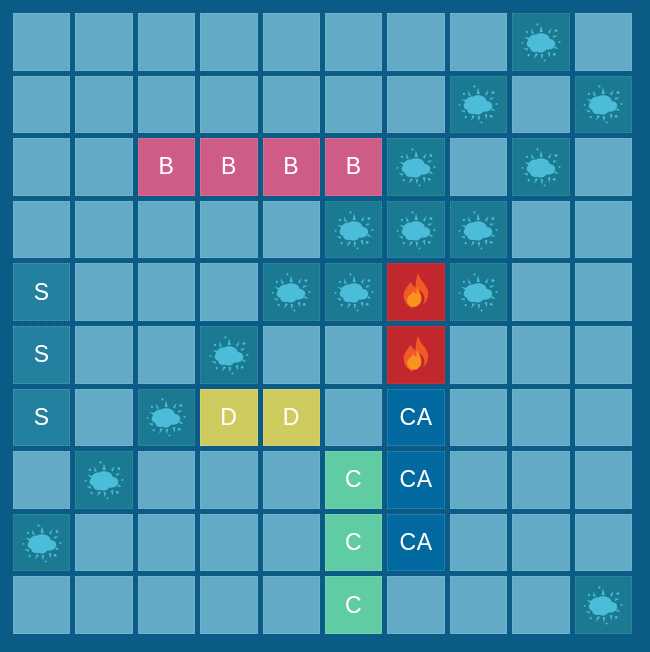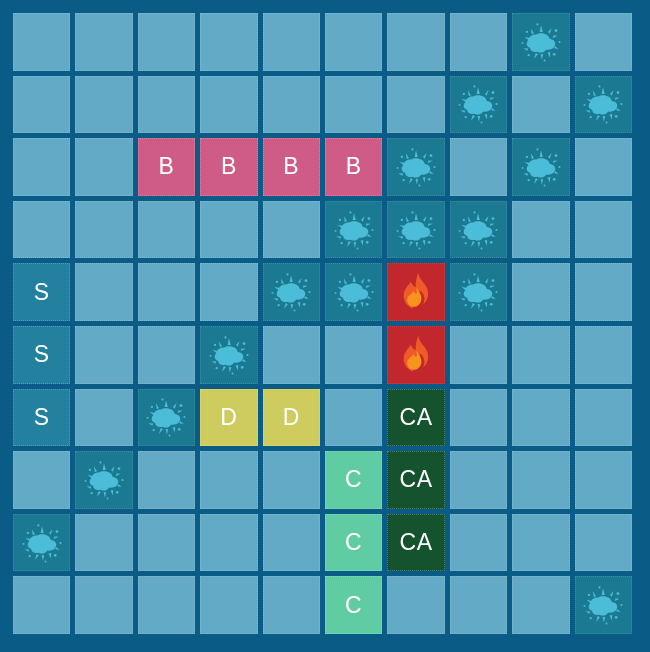--- a/index.html
+++ b/index.html
@@ -53,21 +53,21 @@
     letter-spacing: 0.5px;
     user-select: none;
     pointer-events: none;
   }
 
   
   .cell.state-empty      { background: #62aac6; }
   .cell.state-ship-b     { background: #ce5c87; border-color: rgba(255,255,255,0.22); }
   .cell.state-ship-d     { background: #cecc5e; border-color: rgba(255,255,255,0.25); }
   .cell.state-ship-c     { background: #5fcca4; border-color: rgba(255,255,255,0.25); }
-  .cell.state-ship-ca    { background: #14532d; border-color: rgba(255,255,255,0.25); }
+  .cell.state-ship-ca    { background: #0369a1; border-color: rgba(255,255,255,0.25); }
   .cell.state-ship-s     { background: #24809f; border-color: rgba(255,255,255,0.22); }
   .cell.state-miss       { background: #1b7a91; border-color: rgba(255,255,255,0.14); }
   .cell.state-hit        { background: #c1272d; border-color: rgba(255,255,255,0.10); }
 
   .cell.state-ship-c .label,
   .cell.state-ship-d .label {
     color: #ffffff;
   }
 
   .splash-icon, .fire-icon {

